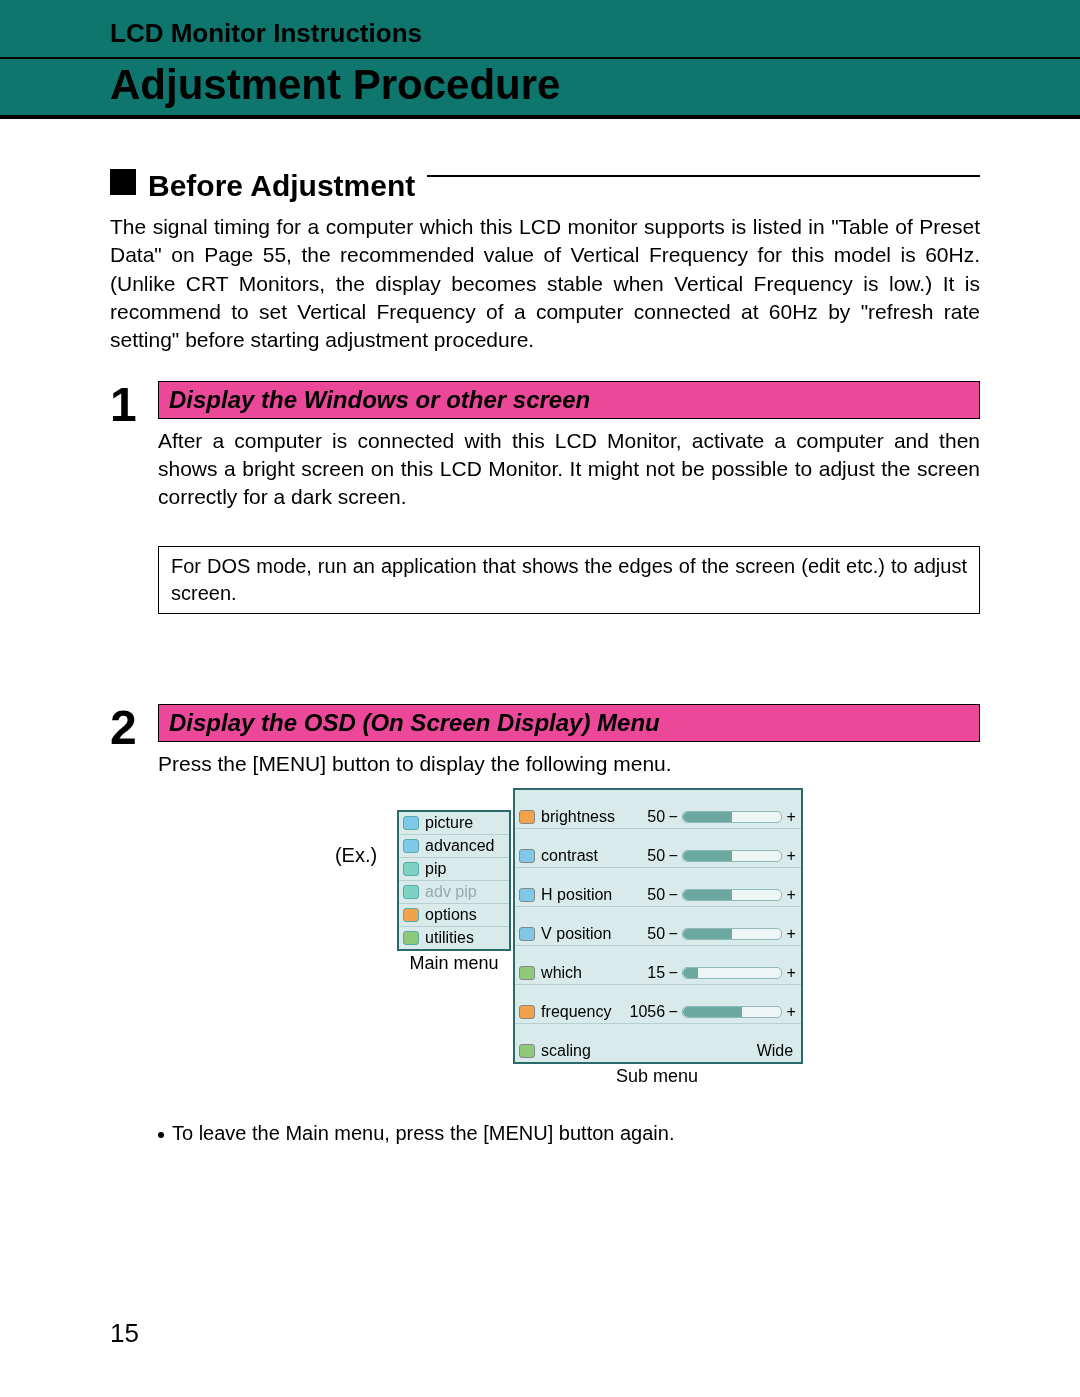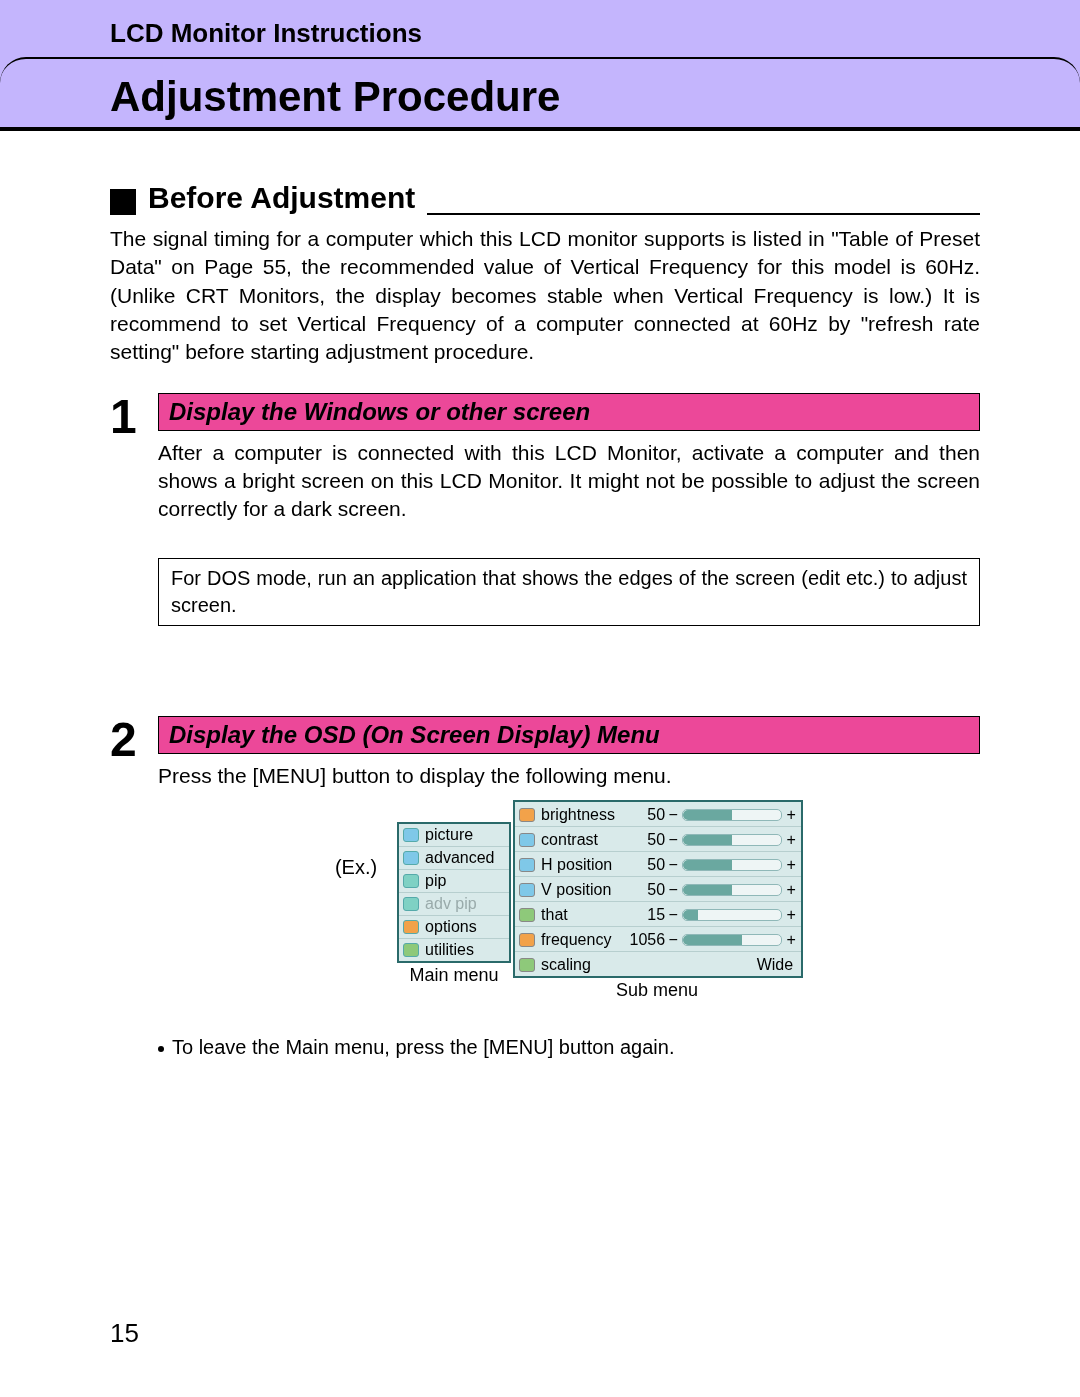--- a/index.html
+++ b/index.html
@@ -10,47 +10,46 @@
     color: #000;
     width: 1080px;
   }
   .page {
     width: 1080px;
     height: 1397px;
     position: relative;
     box-sizing: border-box;
   }
   .header-band {
-    background: #c4b5fd;
+    background: #0f766e;
     padding: 14px 0 0 0;
     box-sizing: border-box;
   }
   .doc-subtitle {
     font-size: 26px;
     font-weight: bold;
     padding: 4px 0 8px 110px;
   }
   .doc-title {
     font-size: 42px;
     font-weight: bold;
-    padding: 14px 0 6px 110px;
+    padding: 2px 0 6px 110px;
     border-top: 2px solid #000;
-    border-radius: 26px;
   }
   .title-underline {
     height: 4px;
     background: #000;
     margin-left: 0;
   }
   .content {
     padding: 40px 100px 0 110px;
   }
   .sect-head {
     display: flex;
-    align-items: flex-end;
+    align-items: flex-start;
     margin-top: 10px;
   }
   .sect-square {
     width: 26px;
     height: 26px;
     background: #000;
     margin-right: 12px;
     flex: 0 0 auto;
   }
   .sect-title {
@@ -163,21 +162,21 @@
     border: 2px solid #2a6a6a;
     background: #d9eaea;
     font-size: 16px;
     width: 286px;
     margin-left: 2px;
   }
   .osd-sub .srow {
     display: flex;
     align-items: center;
     border-bottom: 1px solid #b7cfcf;
-    padding: 3px 4px 1px 4px;
+    padding: 17px 4px 1px 4px;
     height: 20px;
   }
   .osd-sub .srow:last-child { border-bottom: none; }
   .sicon {
     width: 16px;
     height: 14px;
     border-radius: 3px;
     margin-right: 6px;
     flex: 0 0 auto;
     box-sizing: border-box;
@@ -320,21 +319,21 @@
                   <div class="slabel">V position</div>
                   <div class="sval">50</div>
                   <div class="sminus">−</div>
                   <div class="sbar">
                     <div class="sbar-fill" style="width: 50%;"></div>
                   </div>
                   <div class="splus">+</div>
                 </div>
                 <div class="srow">
                   <div class="sicon ic-green"></div>
-                  <div class="slabel">that</div>
+                  <div class="slabel">which</div>
                   <div class="sval">15</div>
                   <div class="sminus">−</div>
                   <div class="sbar">
                     <div class="sbar-fill" style="width: 15%;"></div>
                   </div>
                   <div class="splus">+</div>
                 </div>
                 <div class="srow">
                   <div class="sicon ic-orange"></div>
                   <div class="slabel">frequency</div>

